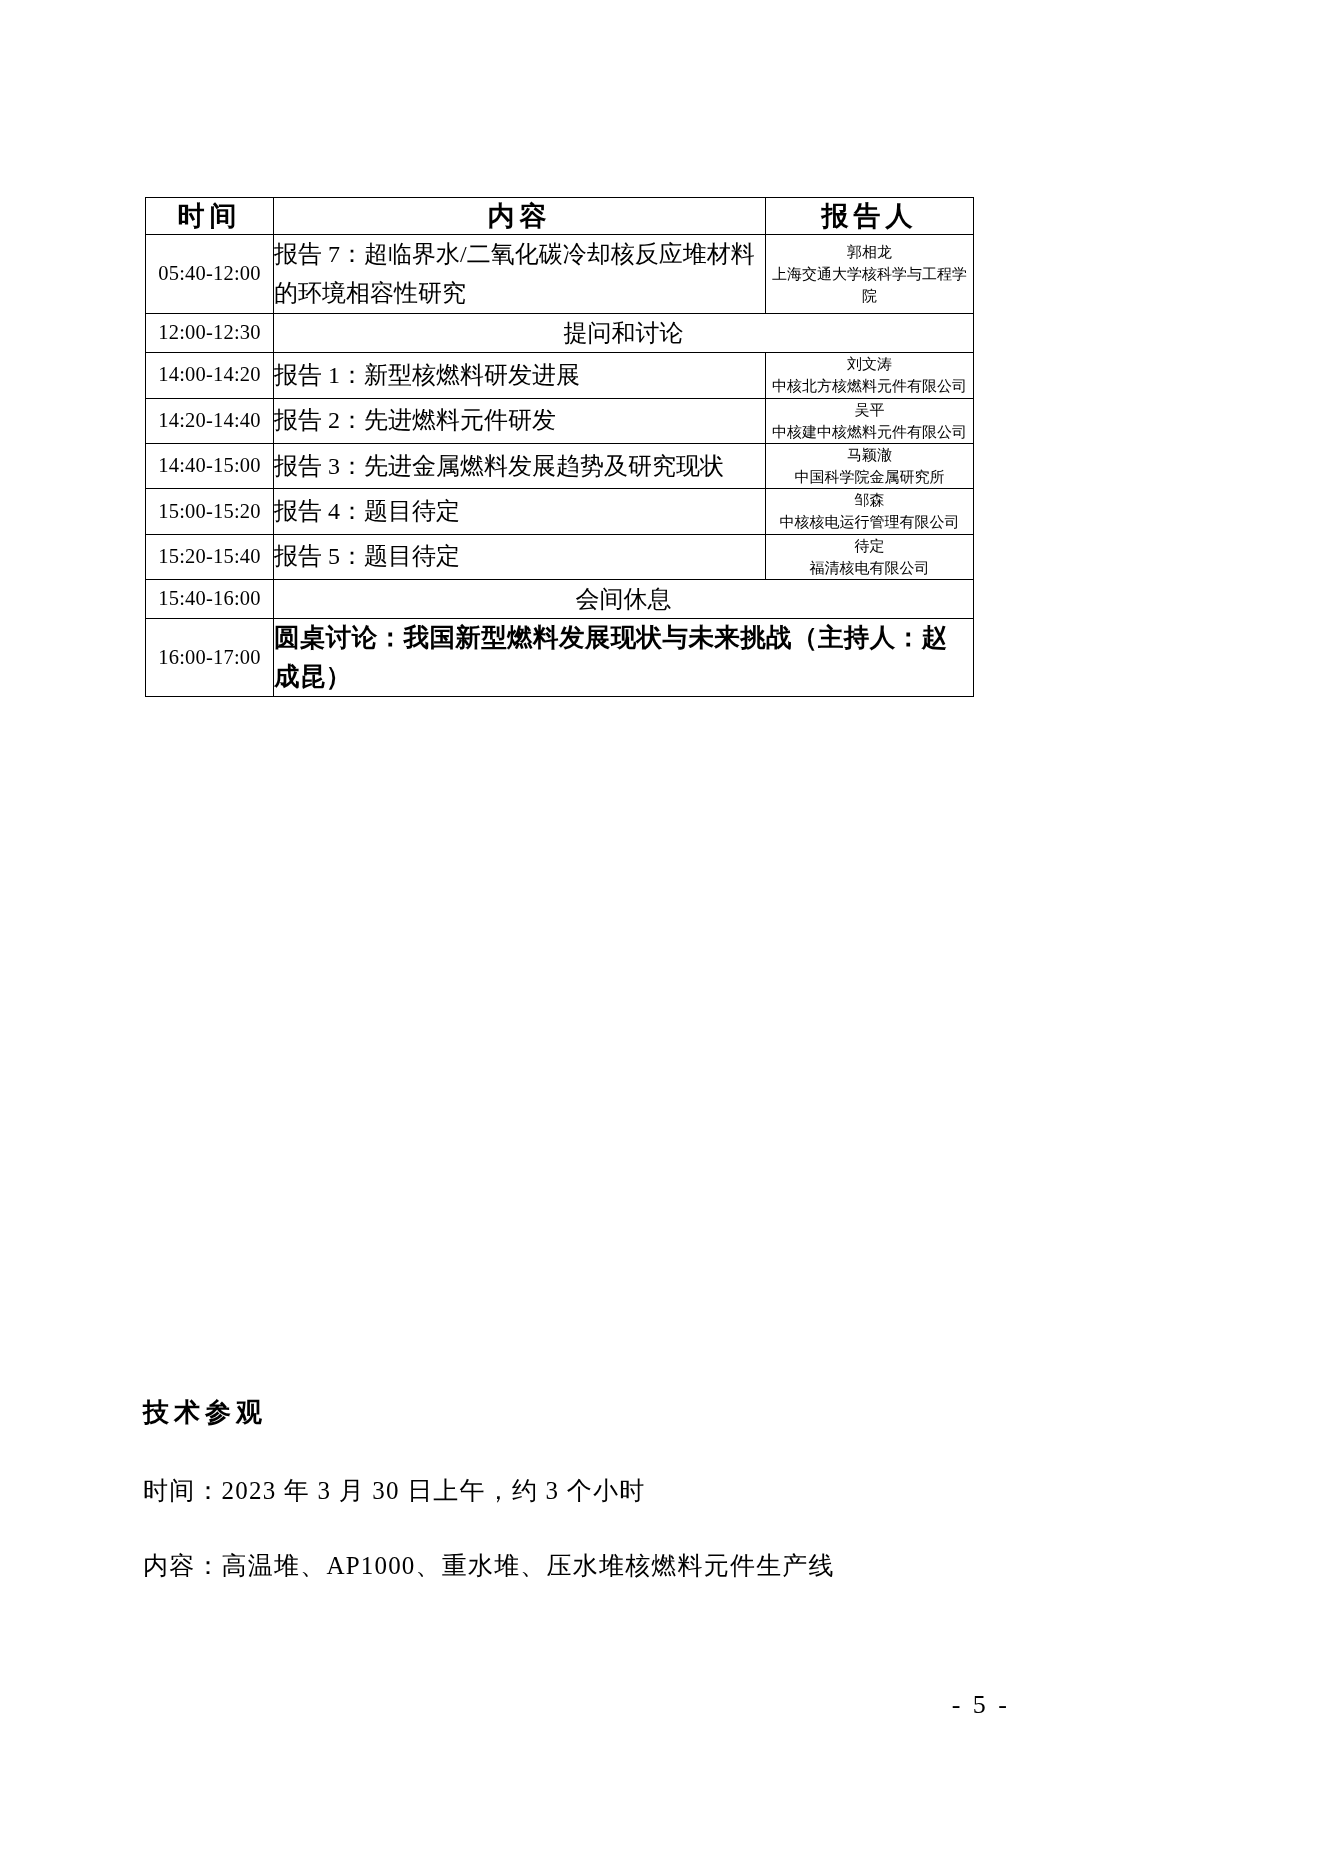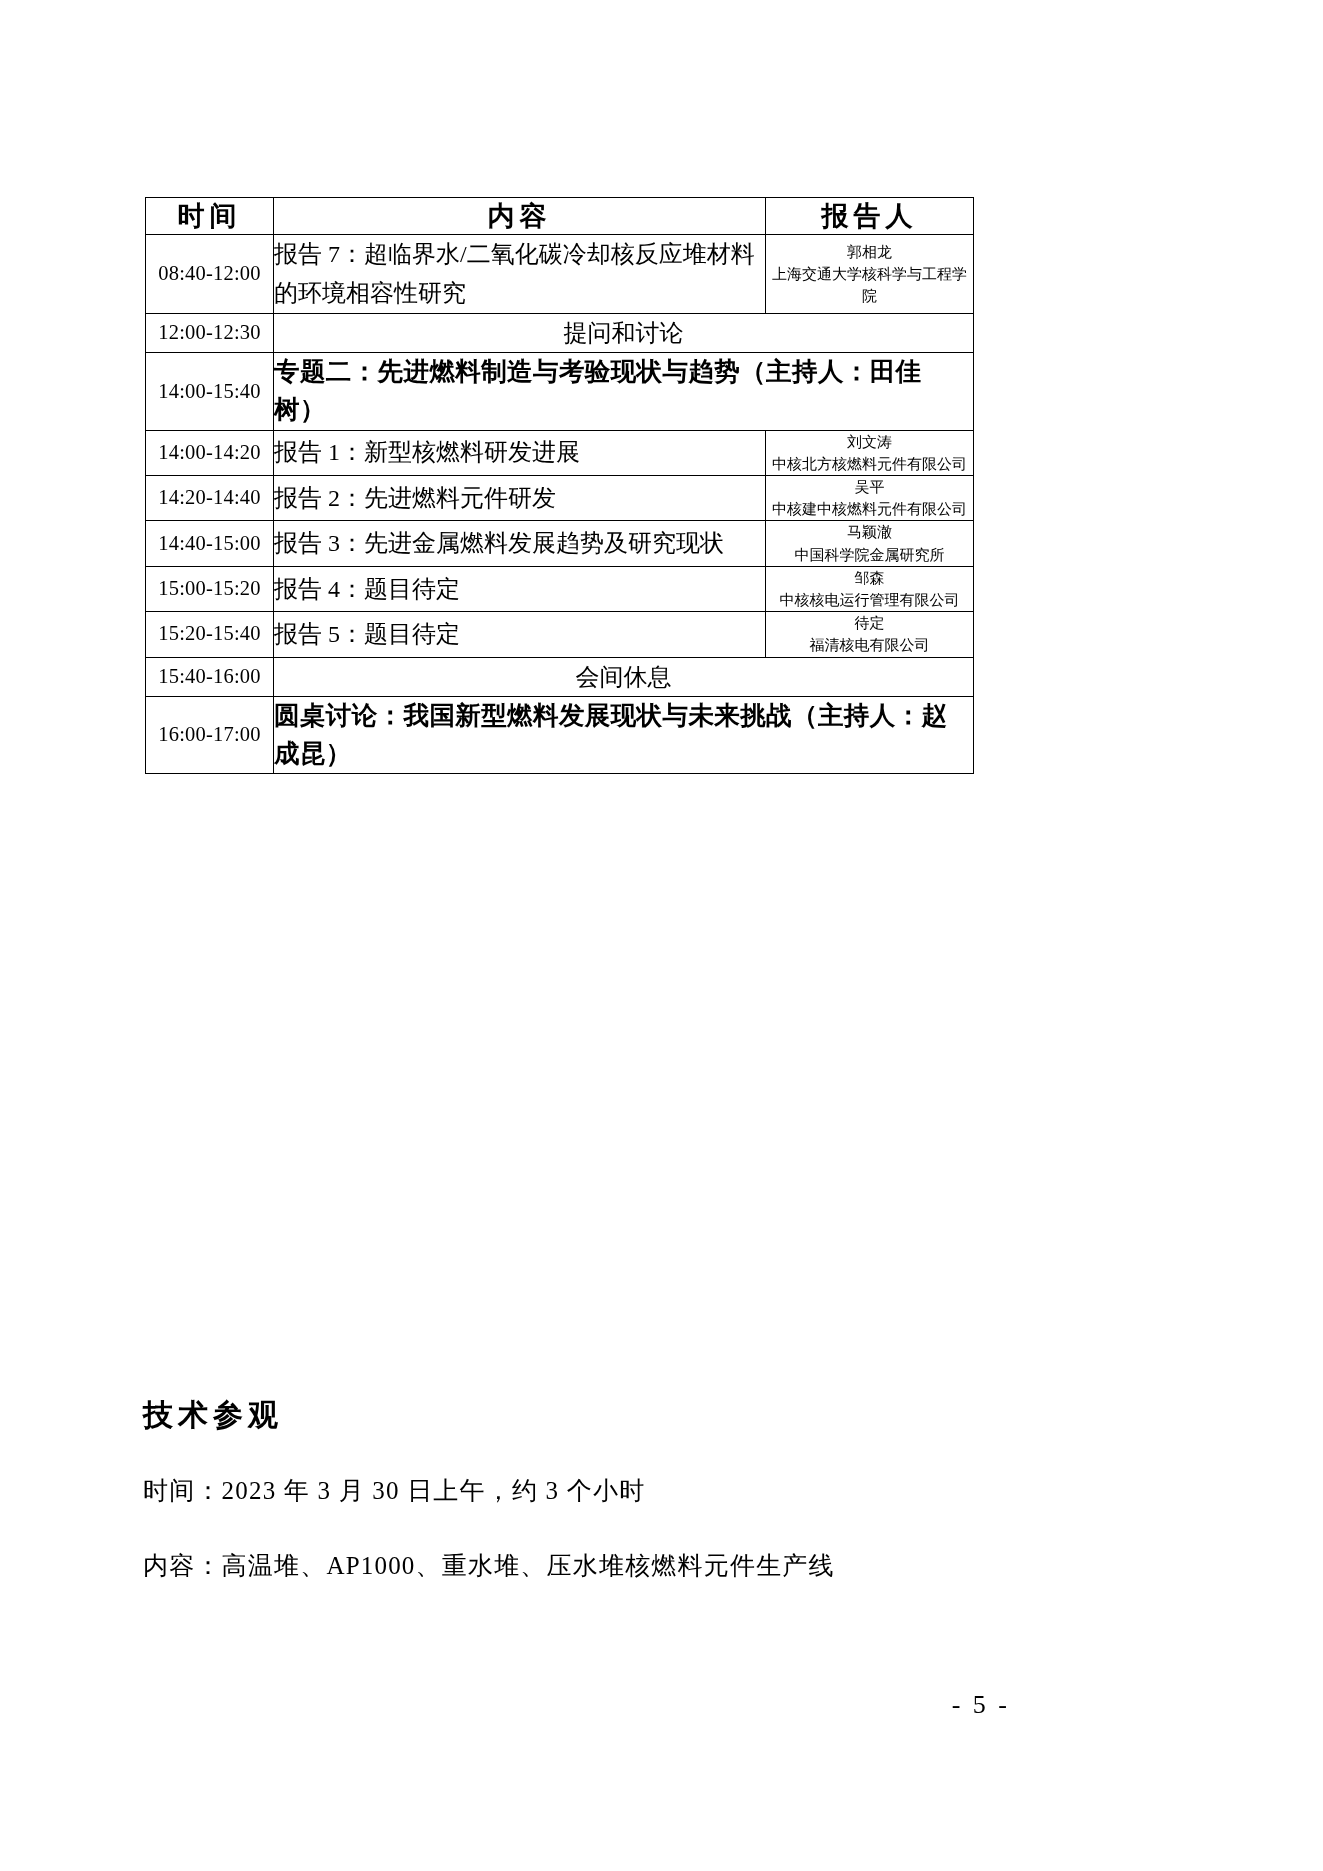--- a/index.html
+++ b/index.html
@@ -91,21 +91,21 @@
   }
   .spk-org {
     display: block;
   }
 
   
   .visit-title {
     position: absolute;
     left: 143px;
     top: 1395px;
-    font-size: 30px;
+    font-size: 26px;
     font-weight: bold;
     letter-spacing: 5px;
   }
   .visit-line-1 {
     position: absolute;
     left: 143px;
     top: 1474px;
     font-size: 25px;
     letter-spacing: 1.2px;
   }
@@ -140,38 +140,34 @@
         <col class="c-spk">
       </colgroup>
       <tbody>
         <tr>
           <td class="cell-head">时间</td>
           <td class="cell-head">内容</td>
           <td class="cell-head">报告人</td>
         </tr>
 
         <tr>
-          <td class="cell-time">08:40-12:00</td>
+          <td class="cell-time">05:40-12:00</td>
           <td class="cell-content">报告 7：超临界水/二氧化碳冷却核反应堆材料的环境相容性研究</td>
           <td class="cell-speaker">
             <span class="spk-name">郭相龙</span>
             <span class="spk-org">上海交通大学核科学与工程学院</span>
           </td>
         </tr>
 
         <tr>
           <td class="cell-time">12:00-12:30</td>
           <td class="cell-content-center" colspan="2">提问和讨论</td>
         </tr>
 
 
-        <tr>
-          <td class="cell-time">14:00-15:40</td>
-          <td class="cell-section" colspan="2">专题二：先进燃料制造与考验现状与趋势（主持人：田佳树）</td>
-        </tr>
 
         <tr>
           <td class="cell-time">14:00-14:20</td>
           <td class="cell-content">报告 1：新型核燃料研发进展</td>
           <td class="cell-speaker">
             <span class="spk-name">刘文涛</span>
             <span class="spk-org">中核北方核燃料元件有限公司</span>
           </td>
         </tr>
 

